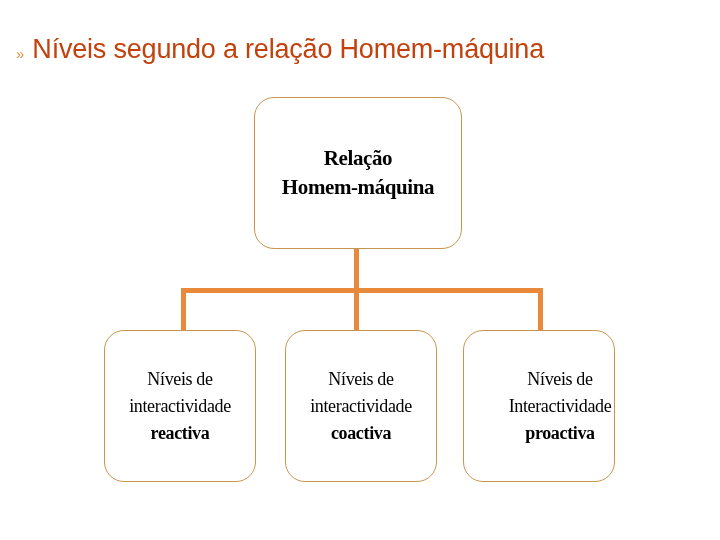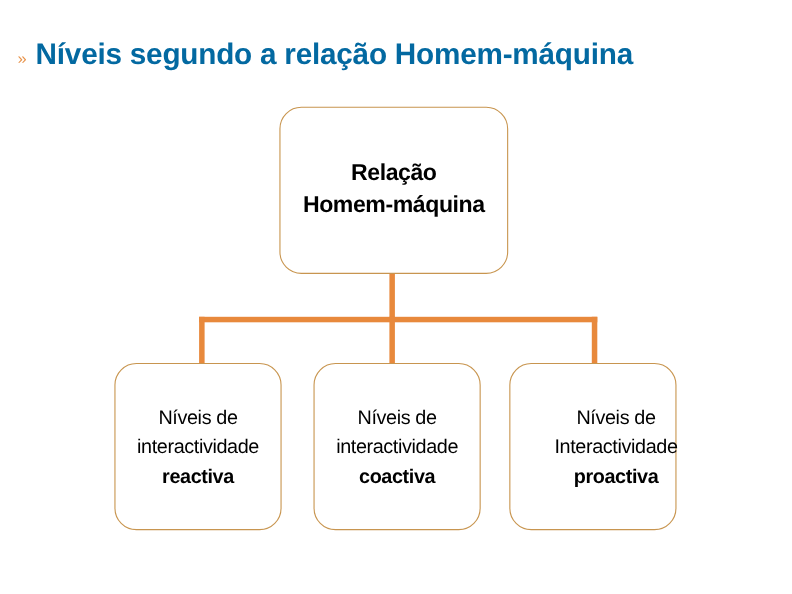--- a/index.html
+++ b/index.html
@@ -30,23 +30,23 @@
   }
   .title-bullet {
     color: #E8934A;
     font-size: 15px;
     line-height: 1;
     font-weight: 400;
     position: relative;
     top: 3px;
   }
   .title-text {
-    color: #0369a1;
+    color: #c2410c;
     font-size: 27px;
-    font-weight: bold;
+    font-weight: normal;
     letter-spacing: -0.2px;
     line-height: 1.1;
   }
 
   
   .diagram {
     position: absolute;
     left: 0;
     top: 0;
     width: 720px;
@@ -59,20 +59,21 @@
     box-sizing: border-box;
     background: #ffffff;
     border: 1px solid #C8954F;
     border-radius: 20px;
     display: flex;
     align-items: center;
     justify-content: center;
     text-align: center;
     color: #000000;
     z-index: 3;
+    font-family: Liberation Serif, serif;
   }
 
   .node-root {
     left: 254px;
     top: 97px;
     width: 208px;
     height: 152px;
   }
   .node-root .node-label {
     font-size: 21px;

